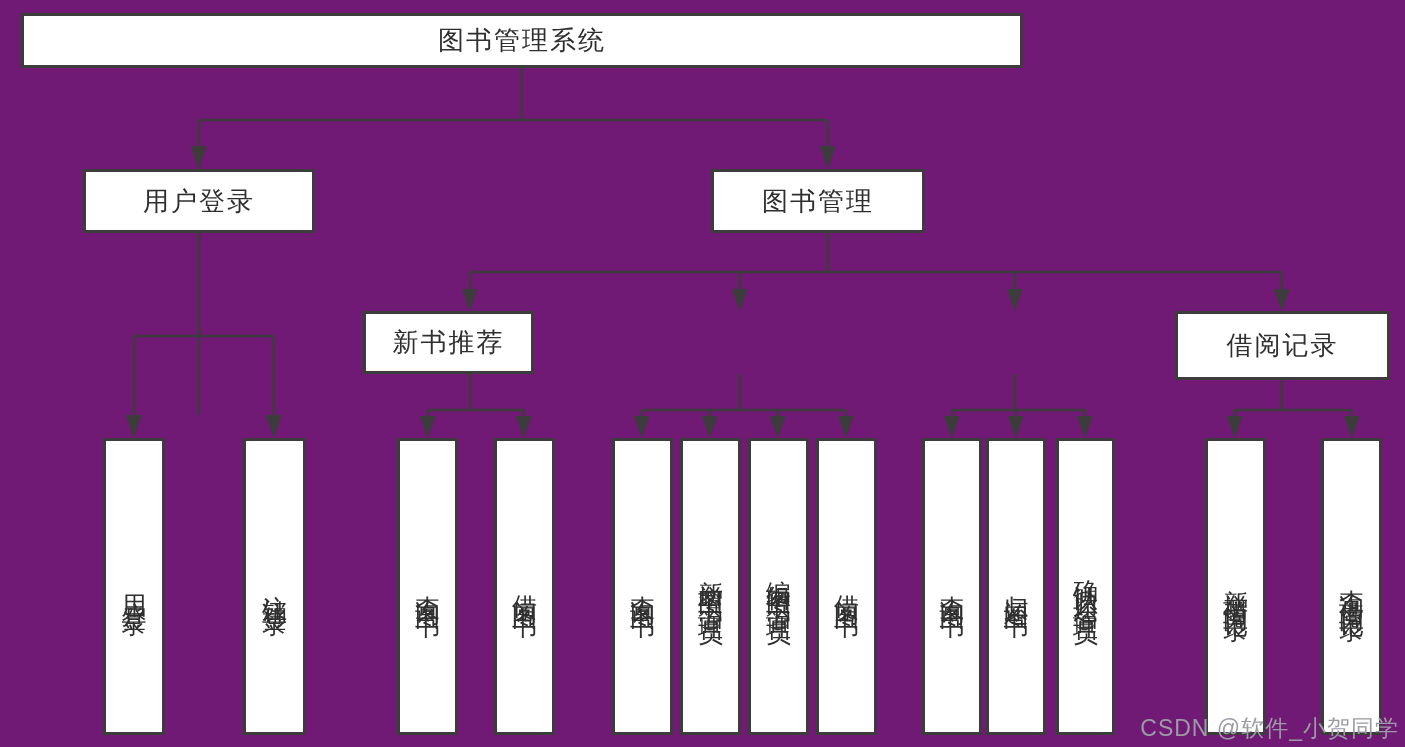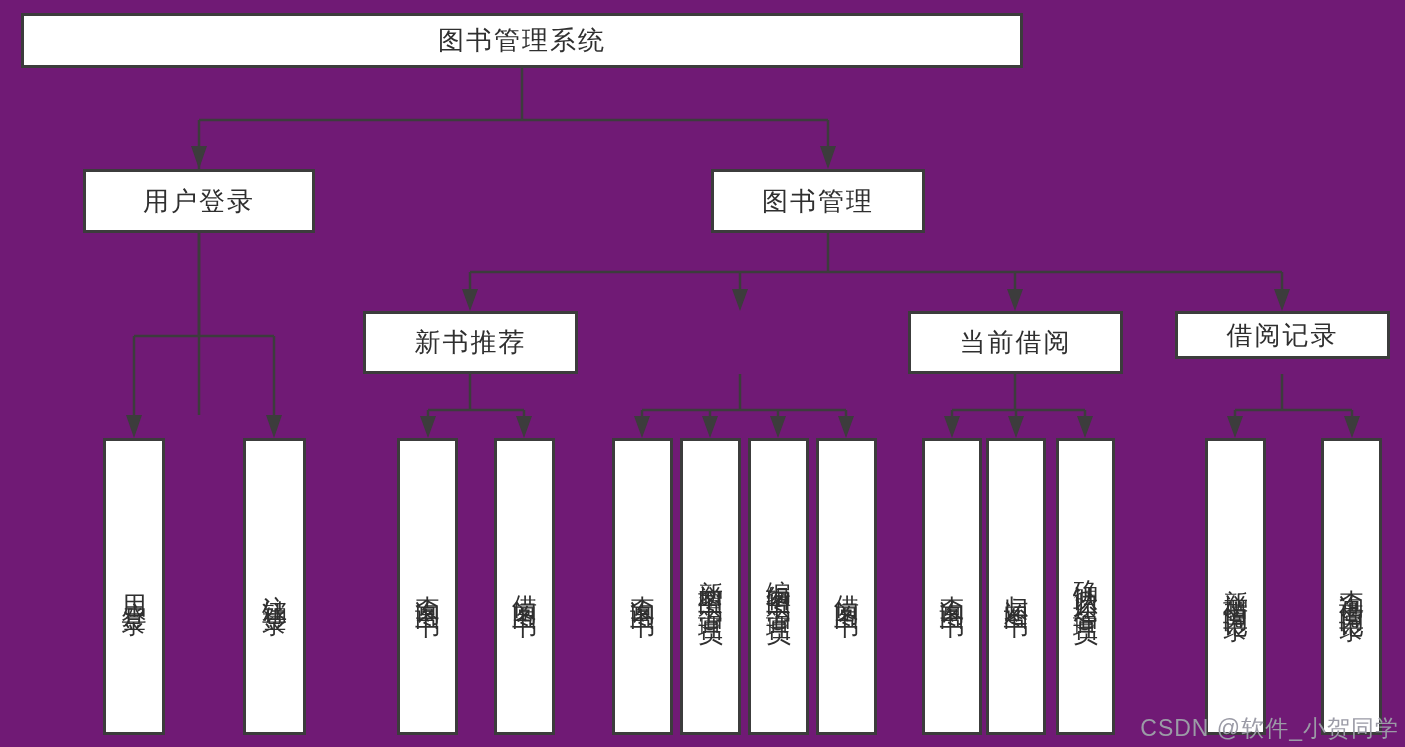--- a/index.html
+++ b/index.html
@@ -27,24 +27,24 @@
     writing-mode:vertical-rl;
     text-orientation:mixed;
     font-size:25px;
     letter-spacing:6px;
     line-height:1.0;
   }
   
   #n-root{left:21px;top:13px;width:1002px;height:55px;}
   #n-user-login{left:83px;top:169px;width:232px;height:64px;}
   #n-book-mgmt{left:711px;top:169px;width:214px;height:64px;}
-  #n-new-books{left:363px;top:311px;width:215px;height:63px;}
+  #n-new-books{left:363px;top:311px;width:171px;height:63px;}
   #n-book-borrow{left:633px;top:311px;width:215px;height:63px;}
   #n-current-borrow{left:908px;top:311px;width:215px;height:63px;}
-  #n-borrow-records{left:1175px;top:311px;width:215px;height:48px;}
+  #n-borrow-records{left:1175px;top:311px;width:215px;height:69px;}
   #n-a1{left:103px;top:438px;width:62px;height:297px;}
   #n-a2{left:243px;top:438px;width:63px;height:297px;}
   #n-b1{left:397px;top:438px;width:61px;height:297px;}
   #n-b2{left:494px;top:438px;width:61px;height:297px;}
   #n-c1{left:612px;top:438px;width:61px;height:297px;}
   #n-c2{left:680px;top:438px;width:61px;height:297px;}
   #n-c3{left:748px;top:438px;width:61px;height:297px;}
   #n-c4{left:816px;top:438px;width:61px;height:297px;}
   #n-d1{left:922px;top:438px;width:60px;height:297px;}
   #n-d2{left:986px;top:438px;width:60px;height:297px;}
@@ -129,21 +129,20 @@
       <path d="M1344,416 L1360,416 L1352,438 Z"></path>
     </g>
   </svg>
 
   <div class="node h-node" id="n-root">图书管理系统</div>
 
   <div class="node h-node" id="n-user-login">用户登录</div>
   <div class="node h-node" id="n-book-mgmt">图书管理</div>
 
   <div class="node h-node" id="n-new-books">新书推荐</div>
-  <div class="node h-node" id="n-current-borrow">当前借阅</div>
   <div class="node h-node" id="n-borrow-records">借阅记录</div>
 
   <div class="node leaf" id="n-a1">用户登录</div>
   <div class="node leaf" id="n-a2">注销登录</div>
 
   <div class="node leaf" id="n-b1">查询图书</div>
   <div class="node leaf" id="n-b2">借阅图书</div>
 
   <div class="node leaf" id="n-c1">查询图书</div>
   <div class="node leaf" id="n-c2">新增图书（管理员）</div>

